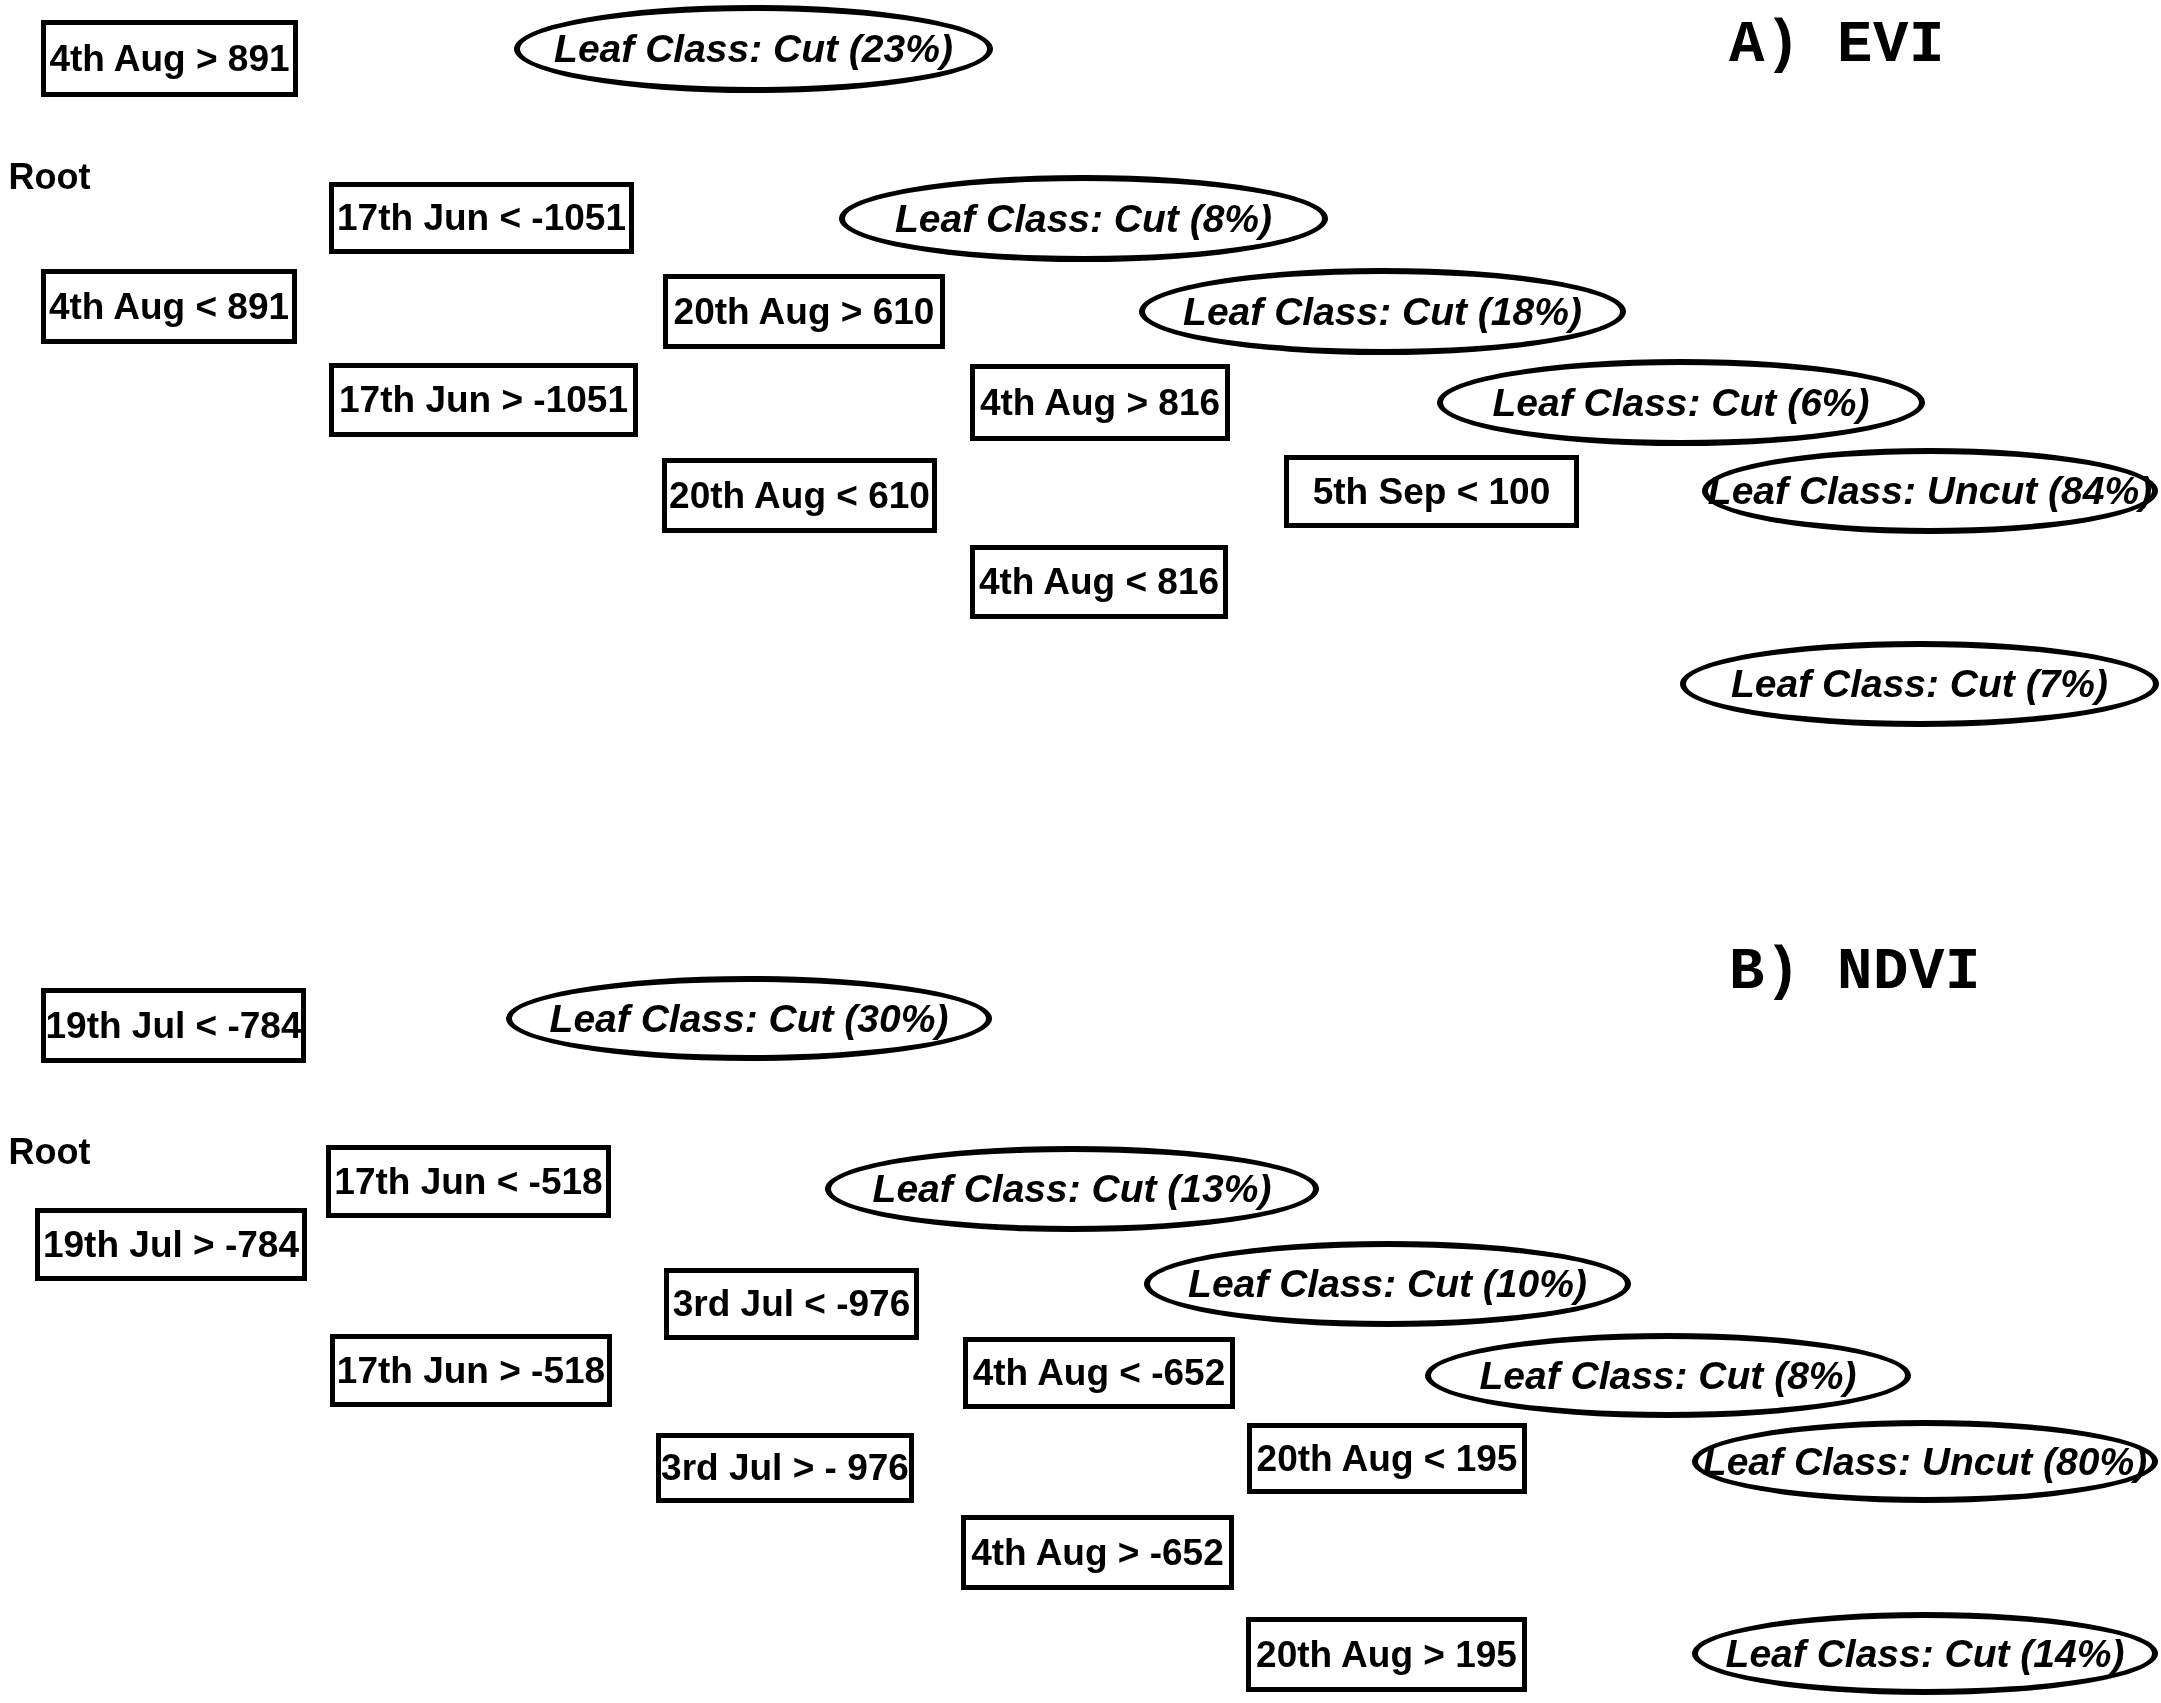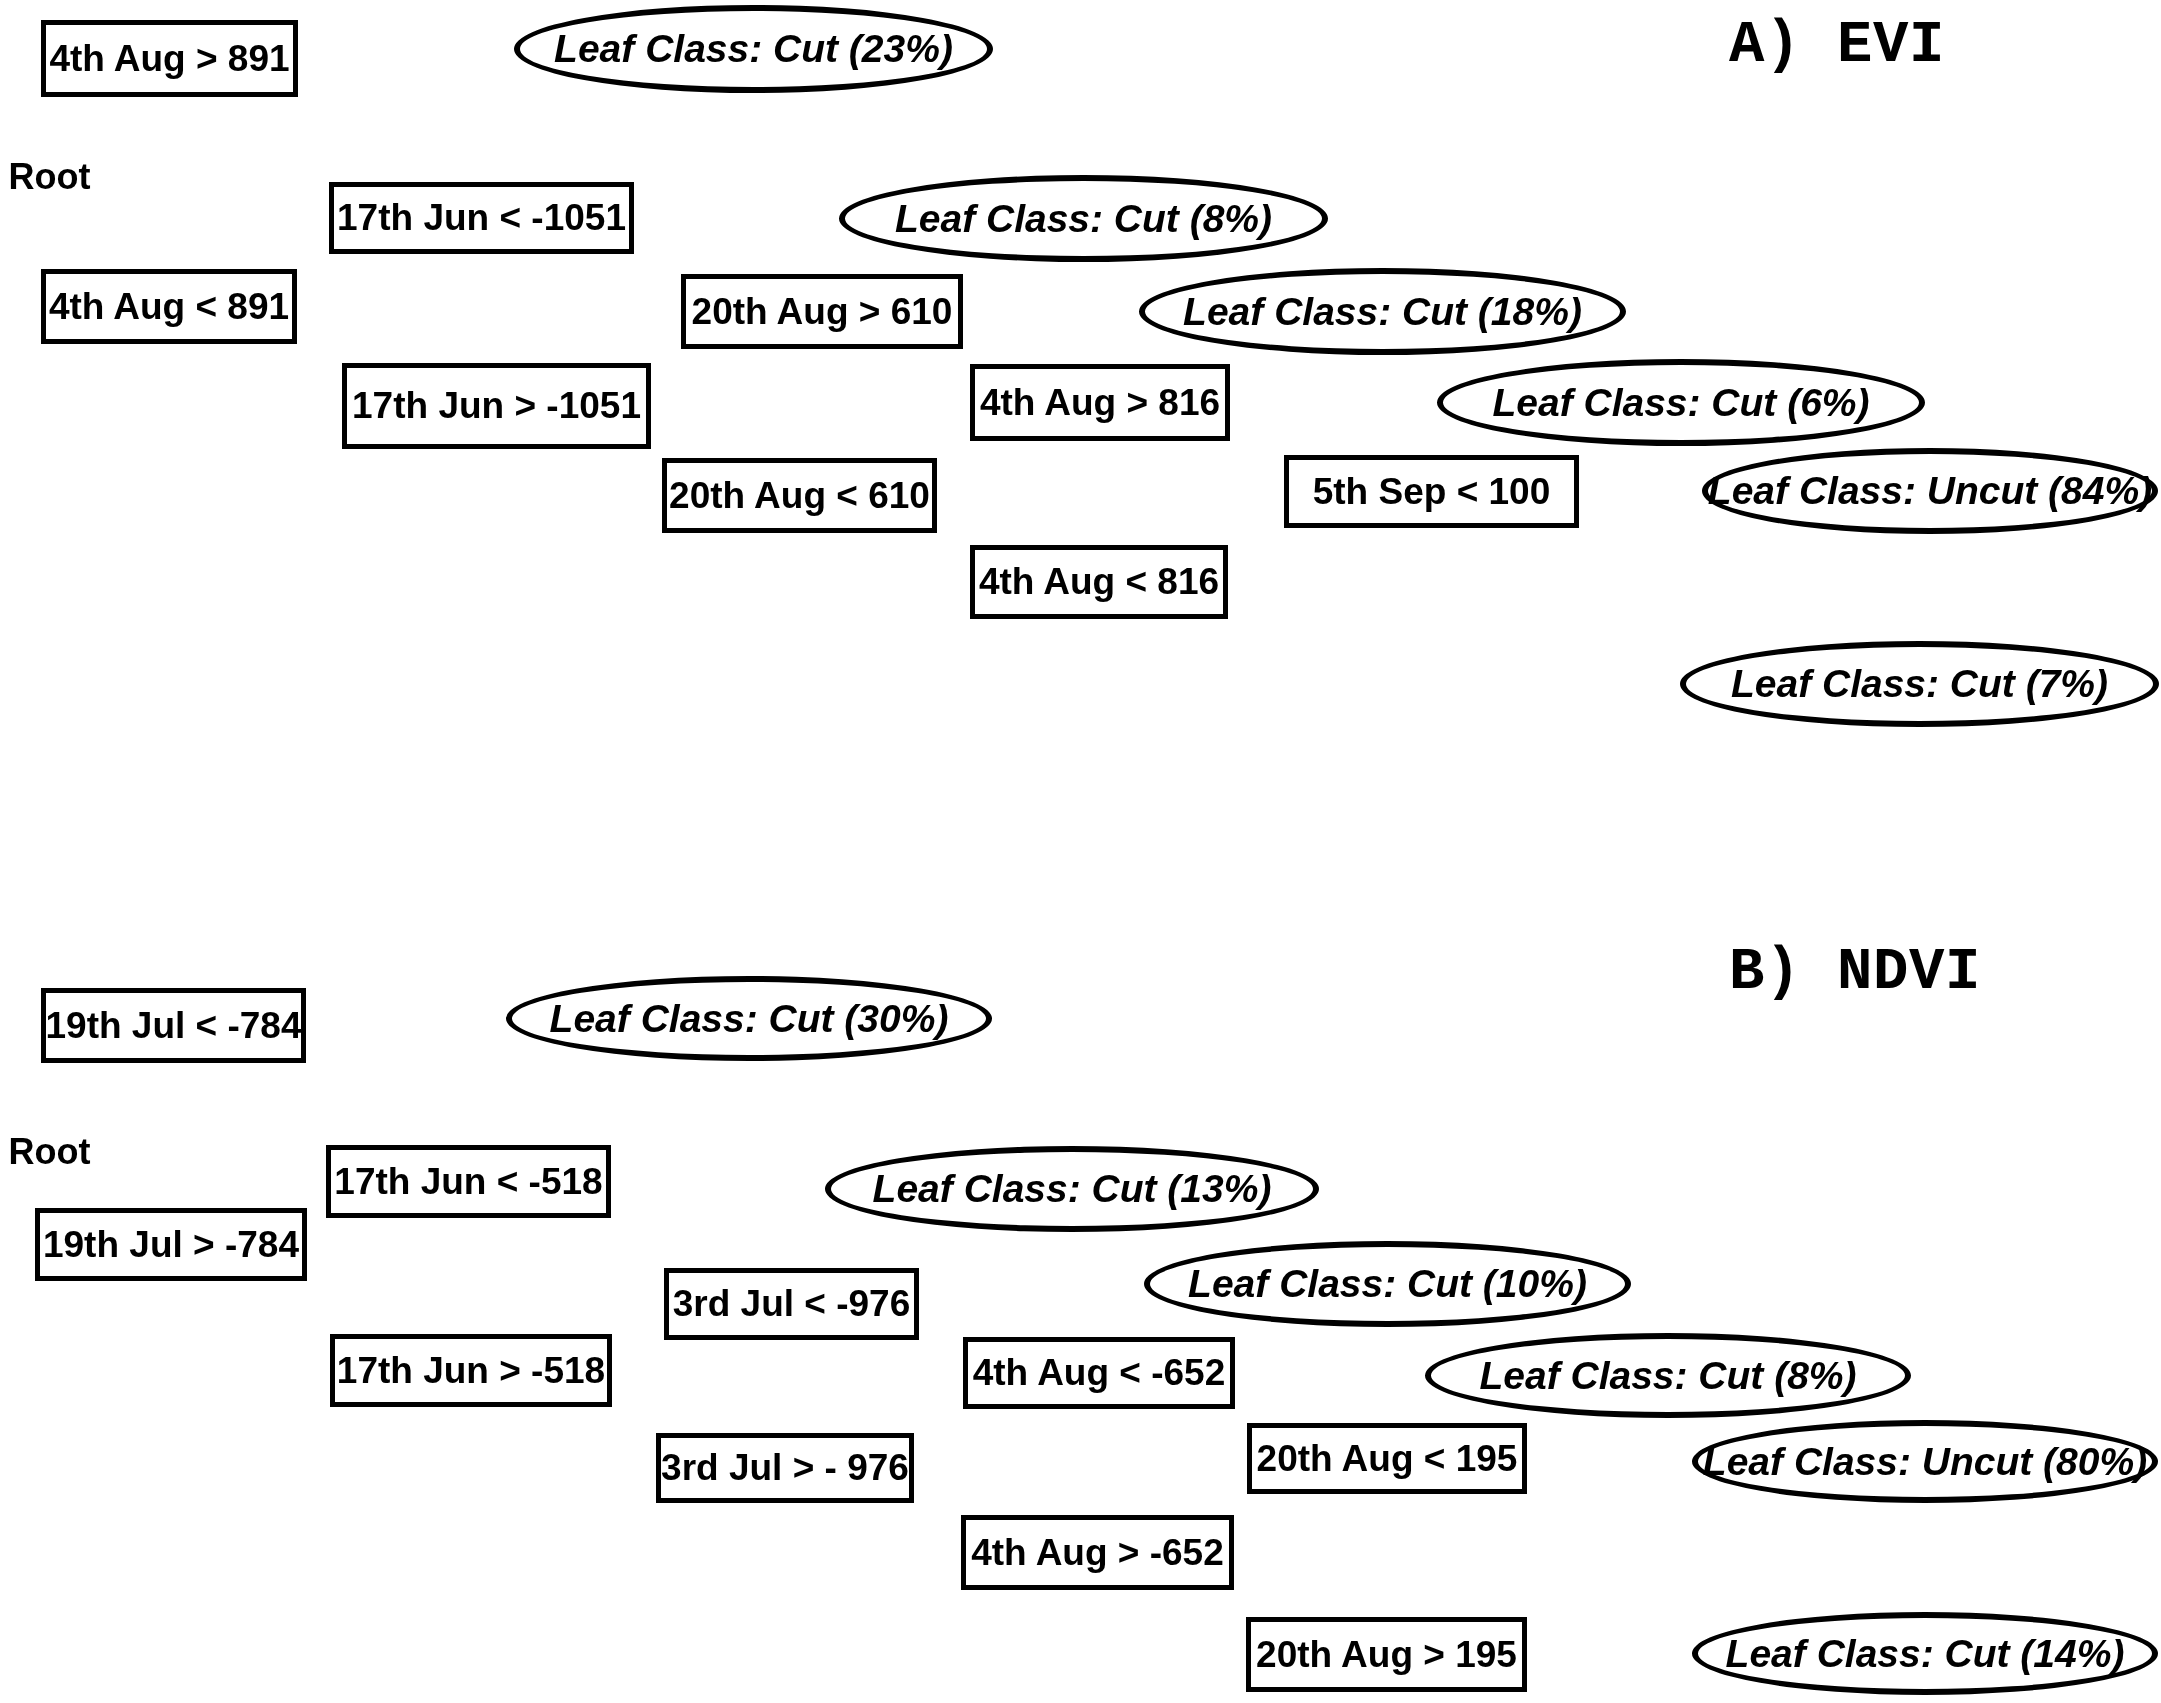--- a/index.html
+++ b/index.html
@@ -103,22 +103,22 @@
     <line x1="2471" y1="2368" x2="2742" y2="2368" stroke-width="9"></line>
     <line x1="2471" y1="2679" x2="2742" y2="2679" stroke-width="9"></line>
   </svg>
 
   <div class="panel-title" style="left:1729px; top:12.4px;">A) EVI</div>
   <div class="root-label" style="left:8.6px; top:156px;">Root</div>
 
   <div class="node" style="left:41px;   top:20px;   width:257px; height:77px;">4th Aug &gt; 891</div>
   <div class="node" style="left:41px;   top:269px;  width:256px; height:75px;">4th Aug &lt; 891</div>
   <div class="node" style="left:329px;  top:182px;  width:305px; height:72px;">17th Jun &lt; -1051</div>
-  <div class="node" style="left:342px;  top:363px;  width:309px; height:86px;">17th Jun &gt; -1051</div>
-  <div class="node" style="left:681px; top:274px;  width:282px; height:75px;text-align:right;">20th Aug &gt; 610</div>
+  <div class="node" style="left:329px;  top:363px;  width:309px; height:74px;">17th Jun &gt; -1051</div>
+  <div class="node" style="left:663px; top:274px;  width:282px; height:75px;text-align:right;">20th Aug &gt; 610</div>
   <div class="node" style="left:662px; top:458px;  width:275px; height:75px;">20th Aug &lt; 610</div>
   <div class="node" style="left:970px; top:364px;  width:260px; height:77px;">4th Aug &gt; 816</div>
   <div class="node" style="left:970px; top:545px;  width:258px; height:74px;">4th Aug &lt; 816</div>
   <div class="node" style="left:1260px; top:455px;  width:295px; height:73px;margin-left:24px;">5th Sep &lt; 100</div>
 
   <div class="leaf" style="left:514px;  top:5px;    width:479px; height:88px;">Leaf Class: Cut (23%)</div>
   <div class="leaf" style="left:839px; top:175px;  width:489px; height:87px;">Leaf Class: Cut (8%)</div>
   <div class="leaf" style="left:1139px; top:268px;  width:487px; height:87px;">Leaf Class: Cut (18%)</div>
   <div class="leaf" style="left:1437px; top:359px;  width:488px; height:87px;">Leaf Class: Cut (6%)</div>
   <div class="leaf" style="left:1702px; top:448px;  width:456px; height:86px;">Leaf Class: Uncut (84%)</div>

